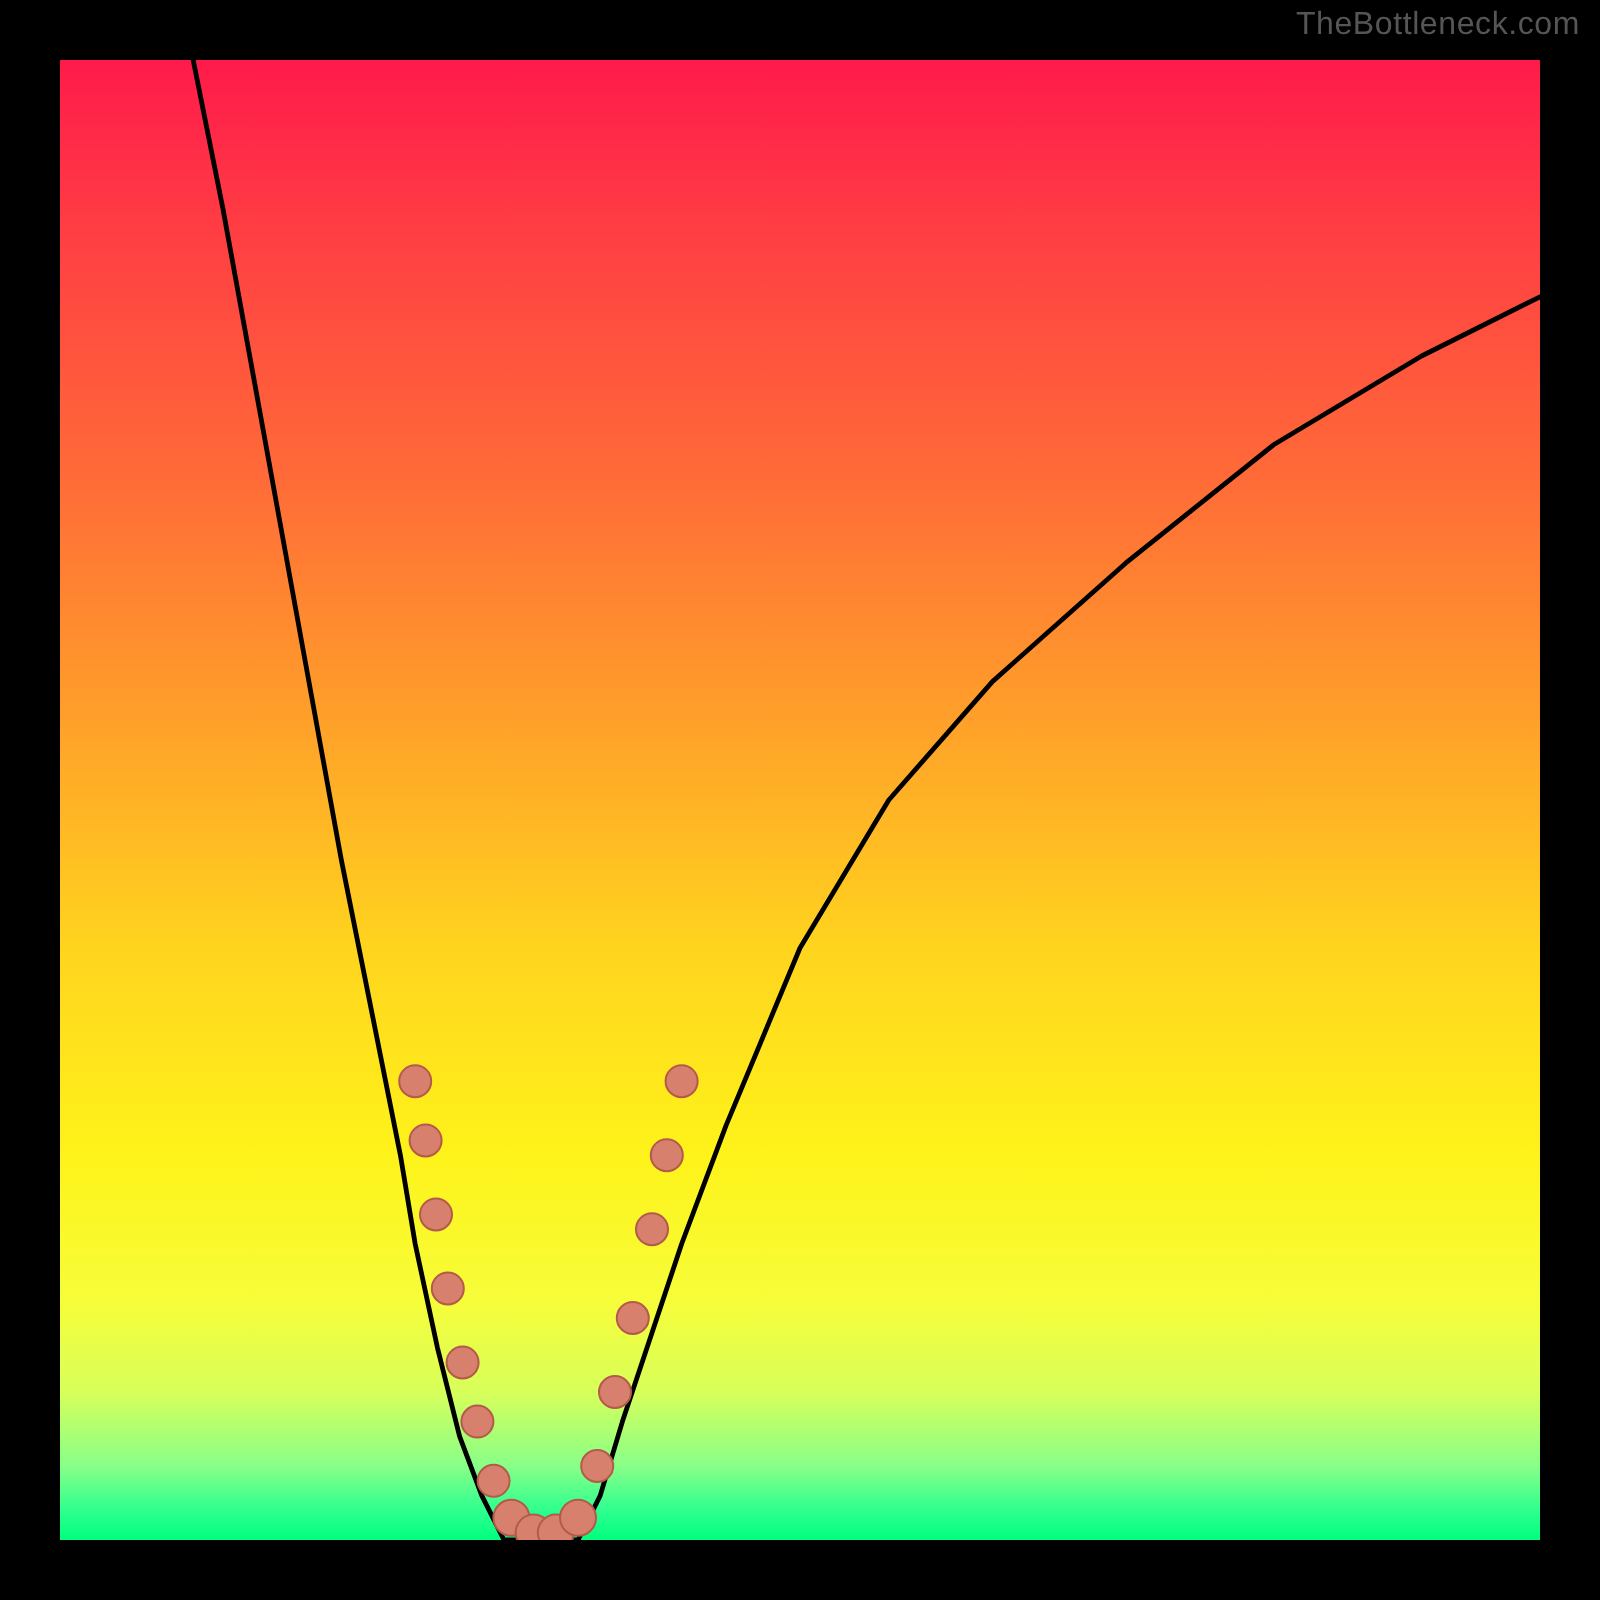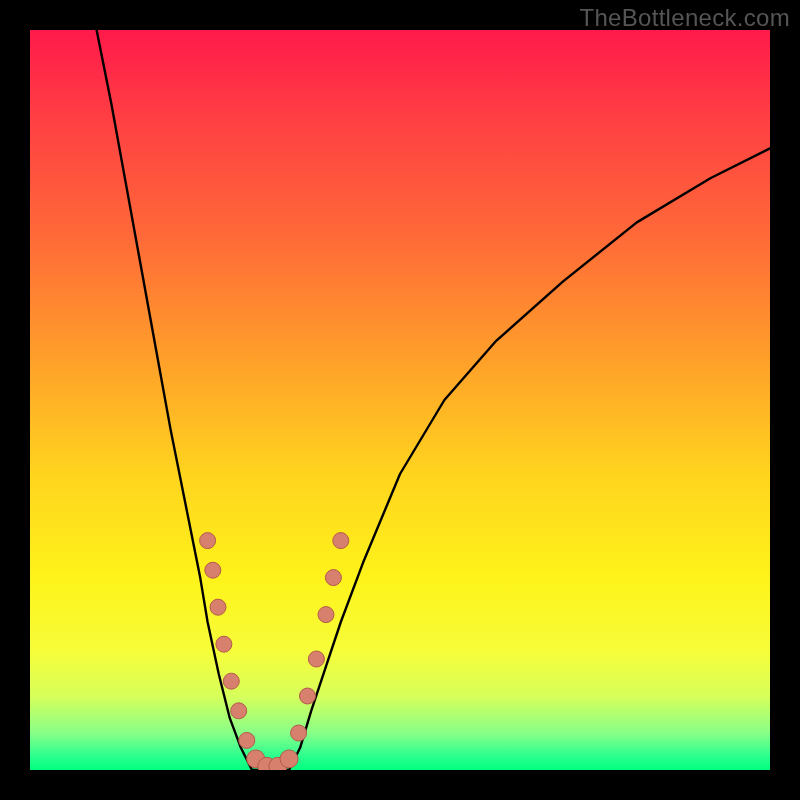--- a/index.html
+++ b/index.html
@@ -36,21 +36,21 @@
       #88ff88 95%,
       #2fff8e 98%,
       #00ff7f 100%
     );
   }
   .watermark {
     position: absolute;
     top: 4px;
     right: 10px;
     color: #555;
-    font-size: 24px;
+    font-size: 16px;
     font-weight: 500;
     letter-spacing: 0.3px;
   }
   svg.curve {
     position: absolute;
     left: 0;
     top: 0;
     width: 740px;
     height: 740px;
   }

